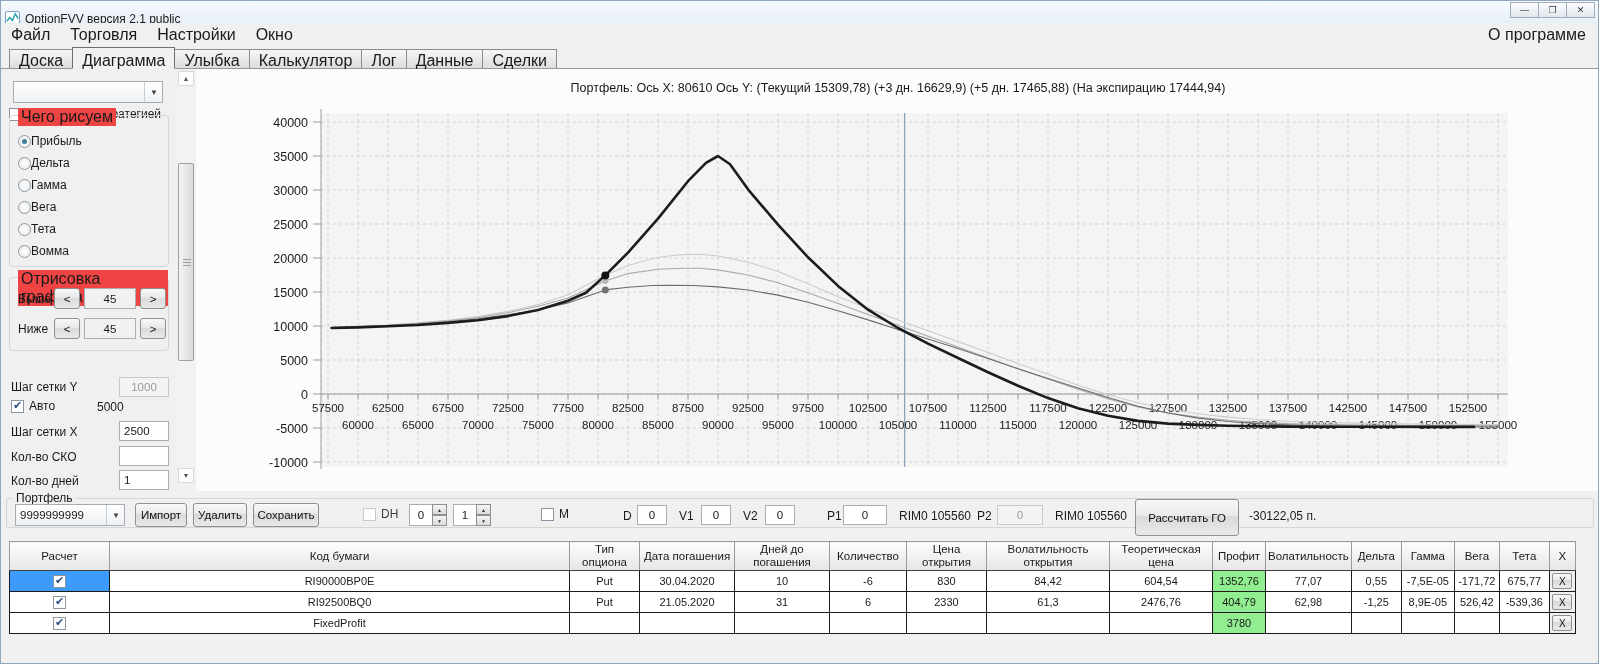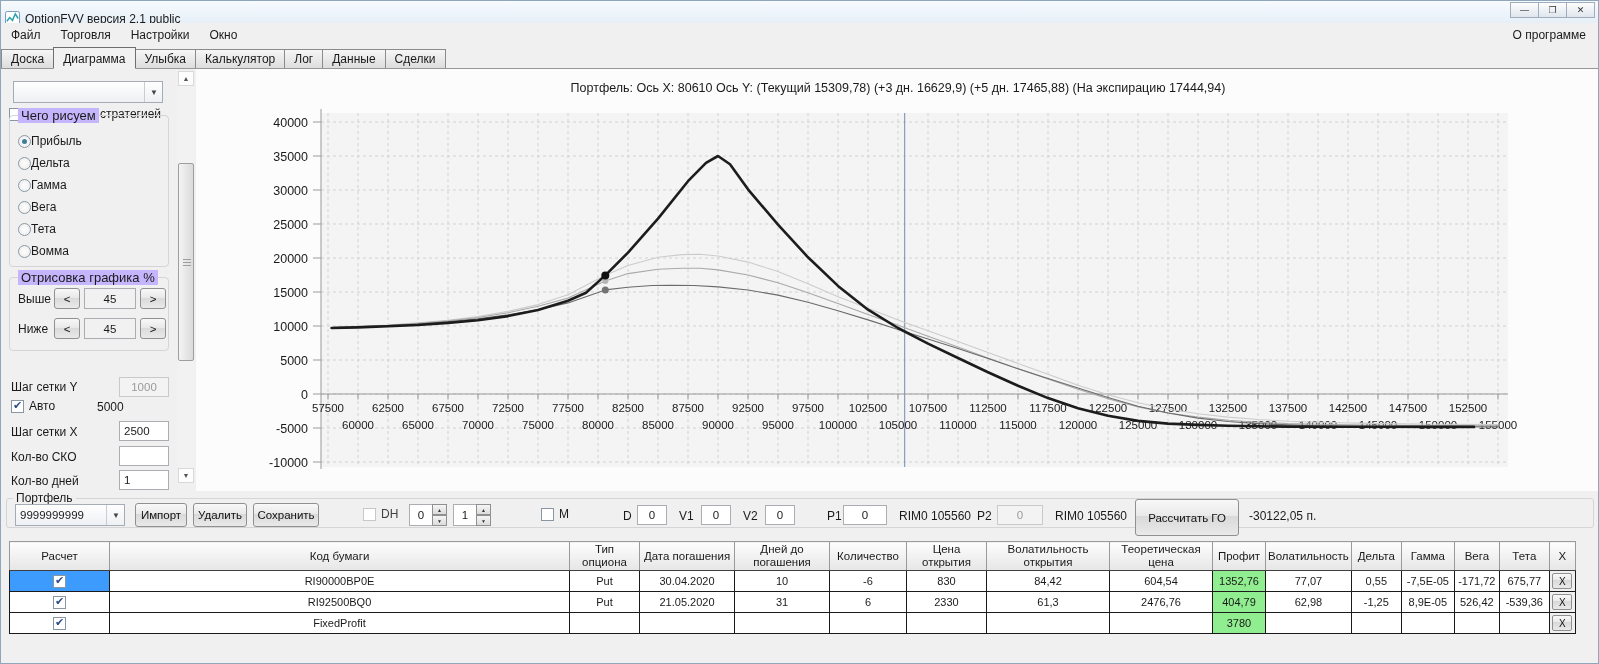--- a/index.html
+++ b/index.html
@@ -9,42 +9,42 @@
   
   .titlebar{position:absolute;left:0;top:0;width:100%;height:36px;
             background:linear-gradient(#f6fafd,#dde8f4);display:flex;align-items:center;
             border-bottom:1px solid #cdd9e7;font-size:12px;}
   .appicon{width:15px;height:15px;margin:0 5px 0 4px;}
   .wbtns{position:absolute;right:3px;top:1px;display:flex;}
   .wbtn{width:29px;height:16px;border:1px solid #9fadbd;background:linear-gradient(#fdfdfd,#dfe6ee);
         display:flex;align-items:center;justify-content:center;font-size:9px;color:#333;margin-left:-1px;}
   
   .menubar{position:absolute;left:0;top:22px;width:100%;height:23px;background:#f0f0f0;
-           display:flex;align-items:center;font-size:12px;}
+           display:flex;align-items:center;font-size:16px;}
   .menuitem{padding:3px 10px;}
   .menuright{margin-left:auto;padding:3px 12px;}
   
   .tabstrip{position:absolute;left:0;top:45px;width:100%;height:23px;display:flex;align-items:flex-end;
-            border-bottom:1px solid #979797;font-size:12px;padding-left:0;}
+            border-bottom:1px solid #979797;font-size:16px;padding-left:8px;}
   .tab{height:19px;padding:2px 9px 0;background:linear-gradient(#f6f6f6,#dddddd);
        border:1px solid #8b8b8b;border-bottom:none;margin-right:-1px;position:relative;}
   .tab.active{height:22px;padding-top:4px;background:#f1f1f1;border-color:#6f6f6f;
        margin-bottom:-1px;border-bottom:1px solid #f1f1f1;z-index:3;}
   
   .sidebar{position:absolute;left:0;top:68px;width:195px;height:422px;background:#f0f0f0;overflow:hidden;font-size:12px;}
   .cbrow{position:absolute;display:flex;align-items:center;gap:5px;}
   .cb{width:13px;height:13px;border:1px solid #8a97a3;background:#fff;position:relative;flex:none;}
   .cb.checked::after{content:"\2714";position:absolute;left:1px;top:-2px;font-size:11px;color:#2d4f8a;}
   .cb.dis{border-color:#c2c9cf;}
   .dis-t{color:#404040;}
   .combo{position:absolute;height:22px;border:1px solid #a5acb5;background:linear-gradient(#fefefe,#eef1f4);
          display:flex;align-items:center;font-size:11.5px;padding:0 4px;}
   .combo .arr{margin-left:auto;font-size:8px;color:#444;border-left:1px solid #c8cdd3;padding-left:5px;height:100%;display:flex;align-items:center;}
   .groupbox{position:absolute;border:1px solid #d5d5d5;border-radius:4px;}
-  .glabel{position:absolute;top:-8px;left:8px;background:#c4b5fd;padding:0 3px;font-size:13px;}
+  .glabel{position:absolute;top:-8px;left:8px;background:#ef4444;padding:0 3px;font-size:16px;}
   .radiorow{position:absolute;left:8px;display:flex;align-items:center;}
   .radio{width:13px;height:13px;border:1px solid #8a9aa5;border-radius:50%;background:radial-gradient(#ffffff,#e9e9e9);position:relative;flex:none;}
   .radio.on::after{content:"";position:absolute;left:3px;top:3px;width:5px;height:5px;border-radius:50%;background:#3f7e98;}
   .btn{display:flex;align-items:center;justify-content:center;
        background:linear-gradient(#f8f8f8,#e9e9e9 45%,#d9d9d9 46%,#e9e9e9);
        border:1px solid #909090;border-radius:3px;font-size:11.5px;color:#111;}
   .tb{border:1px solid #abadb3;background:#fff;font-size:11.5px;display:flex;align-items:center;padding:0 4px;}
   .tb.c{justify-content:center;}
   .tb.dis{background:#f3f3f3;color:#9a9a9a;border-color:#c9c9c9;}
   .slabel{position:absolute;font-size:12px;}

